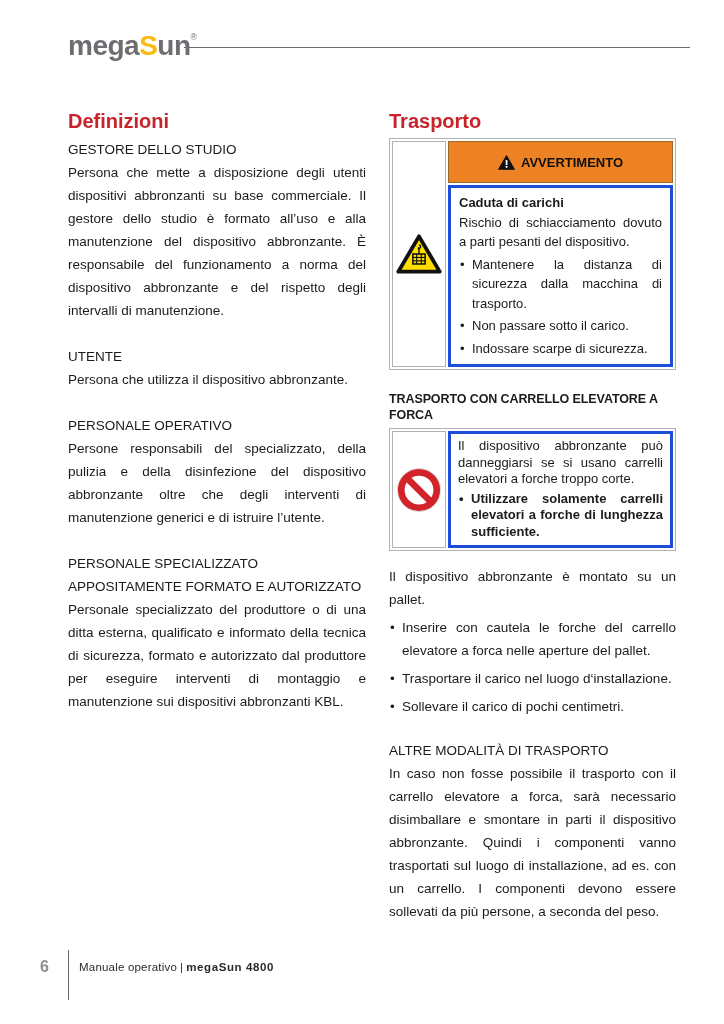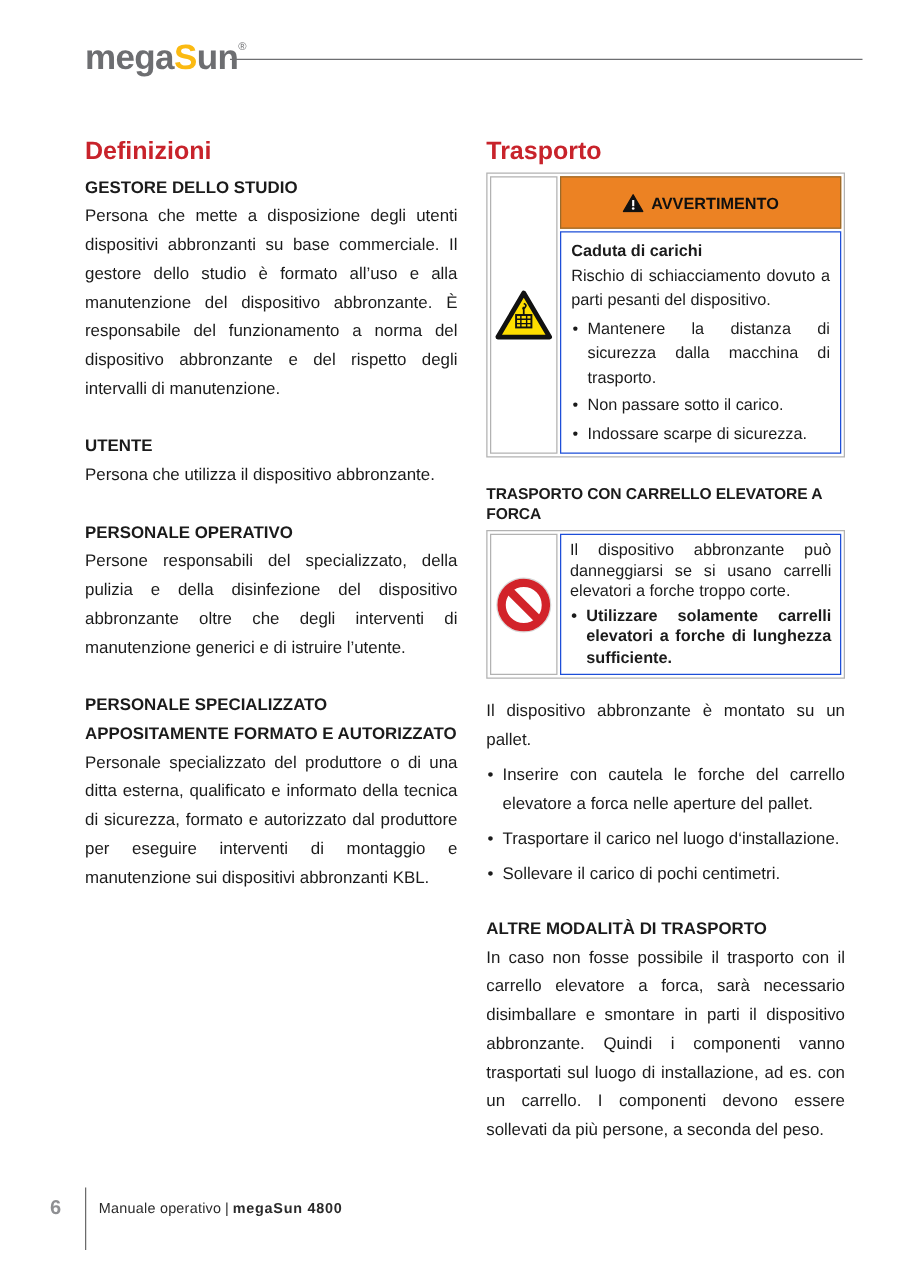--- a/index.html
+++ b/index.html
@@ -20,49 +20,49 @@
   .header-rule { position:absolute; left:184px; top:47px; width:506px; height:0;
                  border-top:1px solid #6D6E71; }
 
   
   .col-left  { position:absolute; left:68px;  top:110px; width:298px; }
   .col-right { position:absolute; left:389px; top:110px; width:287px; }
 
   h1.coltitle { font-size:20px; font-weight:bold; color:var(--heading_red,#C8232B);
                 margin-bottom:5px; }
 
-  .sec-head { font-size:13.5px; font-weight:bold; line-height:23px; margin-top:23px; }
+  .sec-head { font-size:13.5px; font-weight:normal; line-height:23px; margin-top:23px; }
   .sec-head.first { margin-top:0; }
   .body-text { font-size:13.5px; line-height:23px; text-align:justify; }
 
   
   .hbox { border:1px solid #b2b2b2; padding:2px; display:flex; gap:2px;
           margin-top:2px; background:#fff; }
   .hbox-icon-cell { border:1px solid #b2b2b2; width:54px; flex:0 0 54px;
                     display:flex; align-items:center; justify-content:center; }
   .hbox-right { flex:1; display:flex; flex-direction:column; gap:2px; }
   .hbox-banner { background:var(--banner_orange,#EC8223); border:1px solid #9a6a2a;
                  height:42px; display:flex; align-items:center; justify-content:center;
                  gap:6px; font-size:13px; font-weight:bold; color:#101010; }
-  .hbox-content { border:1px solid #1d4ed8; padding:5px 8px 6px 8px;
+  .hbox-content { border:3px solid #1d4ed8; padding:5px 8px 6px 8px;
                   font-size:13px; line-height:19.5px; text-align:justify; }
   .hbox-content.tight { line-height:16.5px; padding:4px 7px 5px 7px; }
   .hbox-title { font-weight:bold; }
 
   .bullet { position:relative; padding-left:13px; margin-top:3px; }
   .bullet::before { content:"\2022"; position:absolute; left:1px; }
   .bullet.bold { font-weight:bold; }
 
   
   .sub-head { font-size:12.5px; font-weight:bold; line-height:16px;
               margin-top:21px; margin-bottom:5px; letter-spacing:-0.1px; }
   .flow { font-size:13.5px; line-height:23px; text-align:justify; }
   .flow-bullets .bullet { margin-top:5px; }
   .mt-para { margin-top:14px; }
-  .other-head { font-size:13.5px; font-weight:bold; line-height:23px; margin-top:21px; }
+  .other-head { font-size:13.5px; font-weight:normal; line-height:23px; margin-top:21px; }
 
   
   .footer { position:absolute; left:0; top:946px; width:724px; height:60px; }
   .page-num { position:absolute; left:40px; top:12px; font-size:16px; color:#8e8f92;
               font-weight:bold; }
   .footer-rule { position:absolute; left:68px; top:4px; height:50px; width:0;
                  border-left:1px solid #6b6b6b; }
   .footer-text { position:absolute; left:79px; top:15px; font-size:11.5px; color:#2a2a2a;
                  letter-spacing:0.2px; }
   .footer-text .product { font-weight:bold; letter-spacing:0.6px; }

